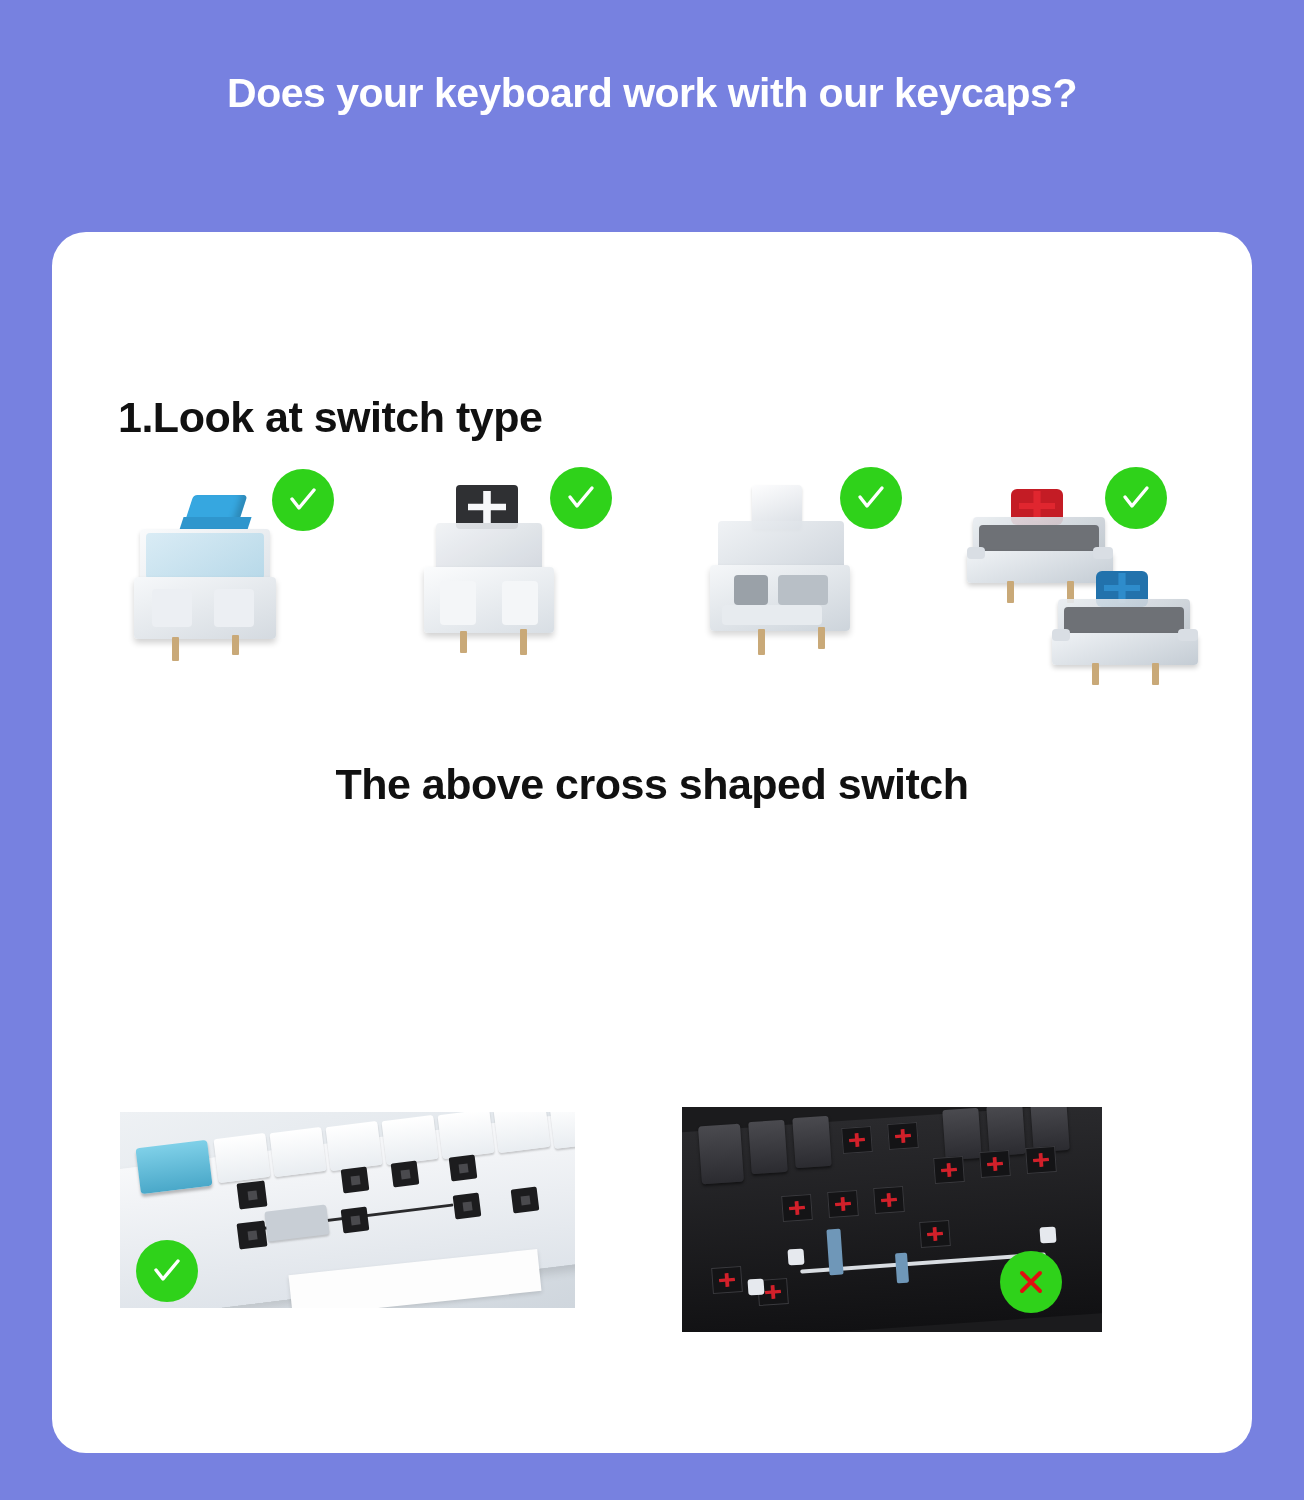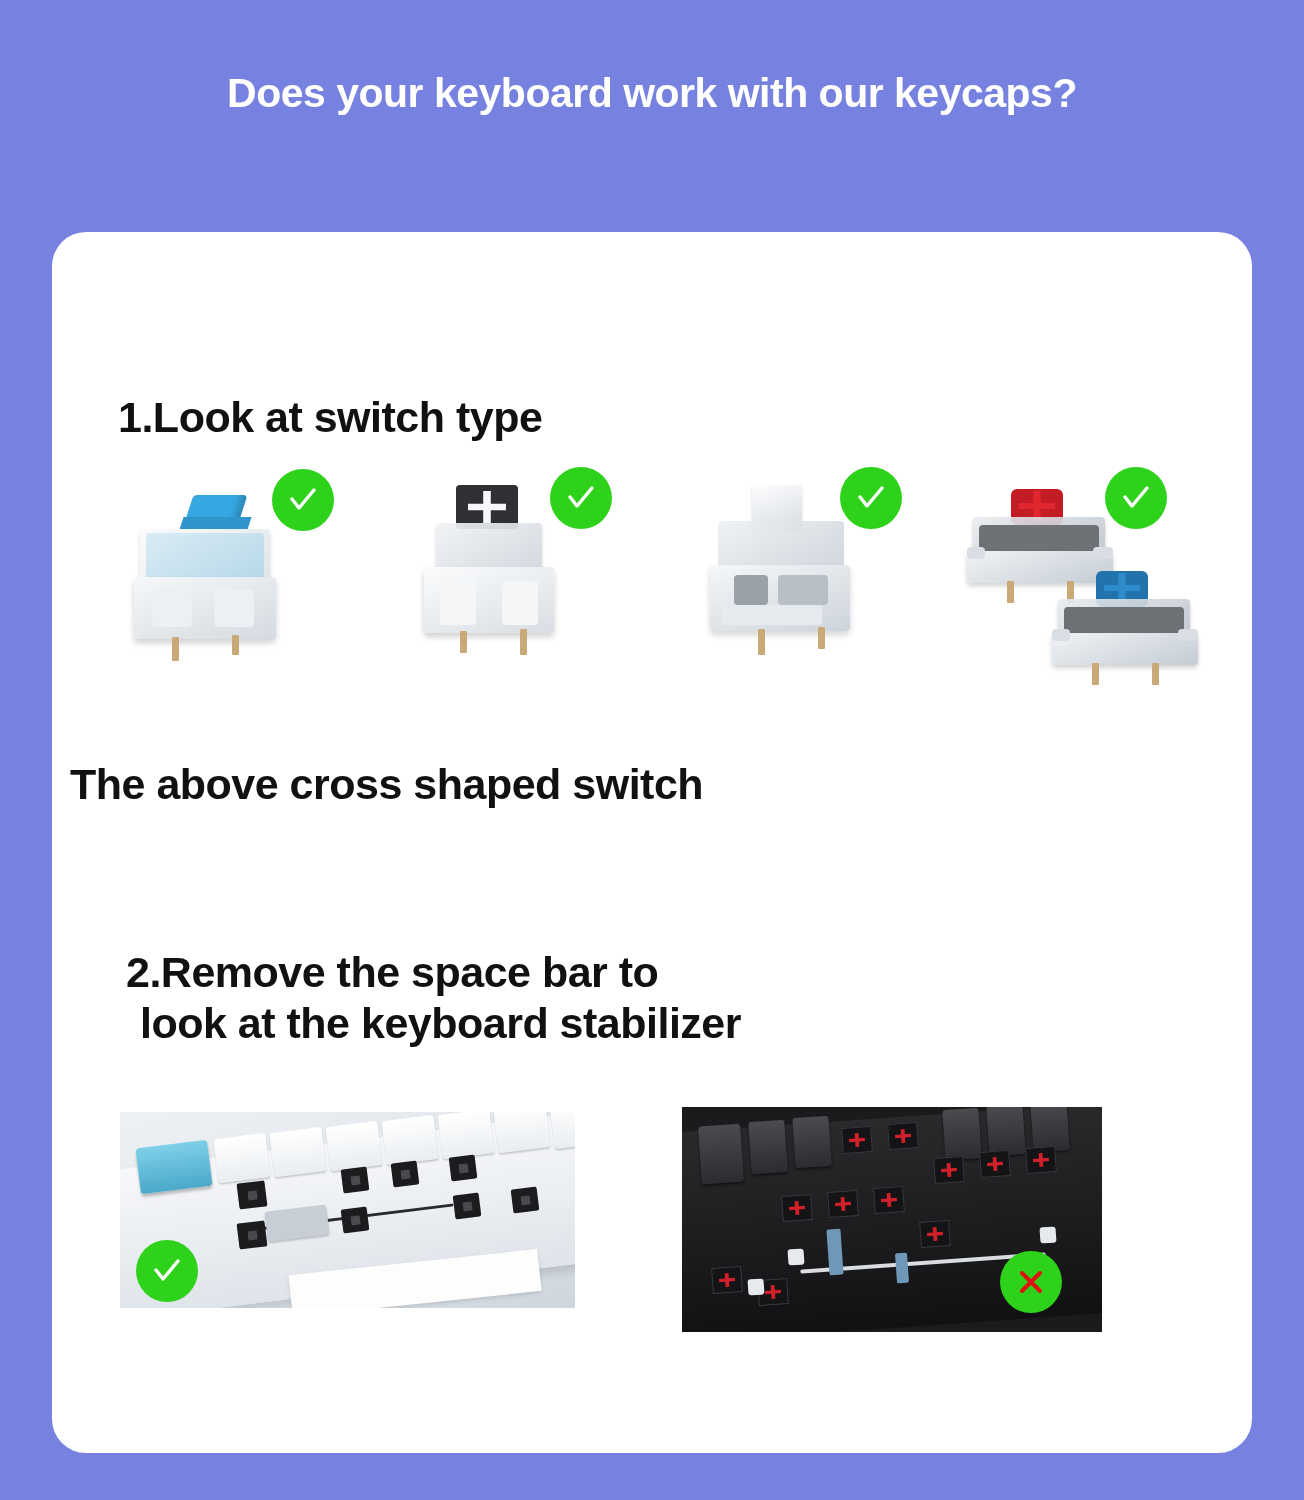--- a/index.html
+++ b/index.html
@@ -87,25 +87,25 @@
     font-weight: bold;
     font-family: "Liberation Sans", sans-serif;
     line-height: 1;
   }
 
   .caption-center {
     position: absolute;
     left: 0;
     top: 528px;
     width: 100%;
+    text-align: center;
     font-size: 43px;
     font-weight: bold;
     color: #111111;
     letter-spacing: -0.5px;
-    margin-left: 18px;
   }
 
   .heading-2 {
     position: absolute;
     left: 74px;
     top: 715px;
   }
 
   
   .photo {
@@ -336,24 +336,20 @@
       <div class="sw-body" style="left:10px; top:62px; width:18px; height:12px; background:#d9dee4;"></div>
       <div class="sw-body" style="left:136px; top:62px; width:20px; height:12px; background:#d9dee4;"></div>
       <div class="pin" style="left:50px; top:96px; height:22px;"></div>
       <div class="pin" style="left:110px; top:96px; height:22px;"></div>
     </div>
 
   </div>
 
   <div class="caption-center">The above cross shaped switch</div>
 
-  <div class="section-heading heading-2">
-    <div>2.Remove the space bar to</div>
-    <div style="padding-left:14px;">look at the keyboard stabilizer</div>
-  </div>
 
   <div class="photo photo-left">
     <div class="kb-light-deck"></div>
 
     <div class="kb-blue-key" style="left:18px; top:32px; width:72px; height:46px;"></div>
     <div class="kb-light-key" style="left:96px; top:24px; width:52px; height:44px;"></div>
     <div class="kb-light-key" style="left:152px; top:18px; width:52px; height:44px;"></div>
     <div class="kb-light-key" style="left:208px; top:12px; width:52px; height:44px;"></div>
     <div class="kb-light-key" style="left:264px; top:6px; width:52px; height:44px;"></div>
     <div class="kb-light-key" style="left:320px; top:0px; width:52px; height:44px;"></div>

